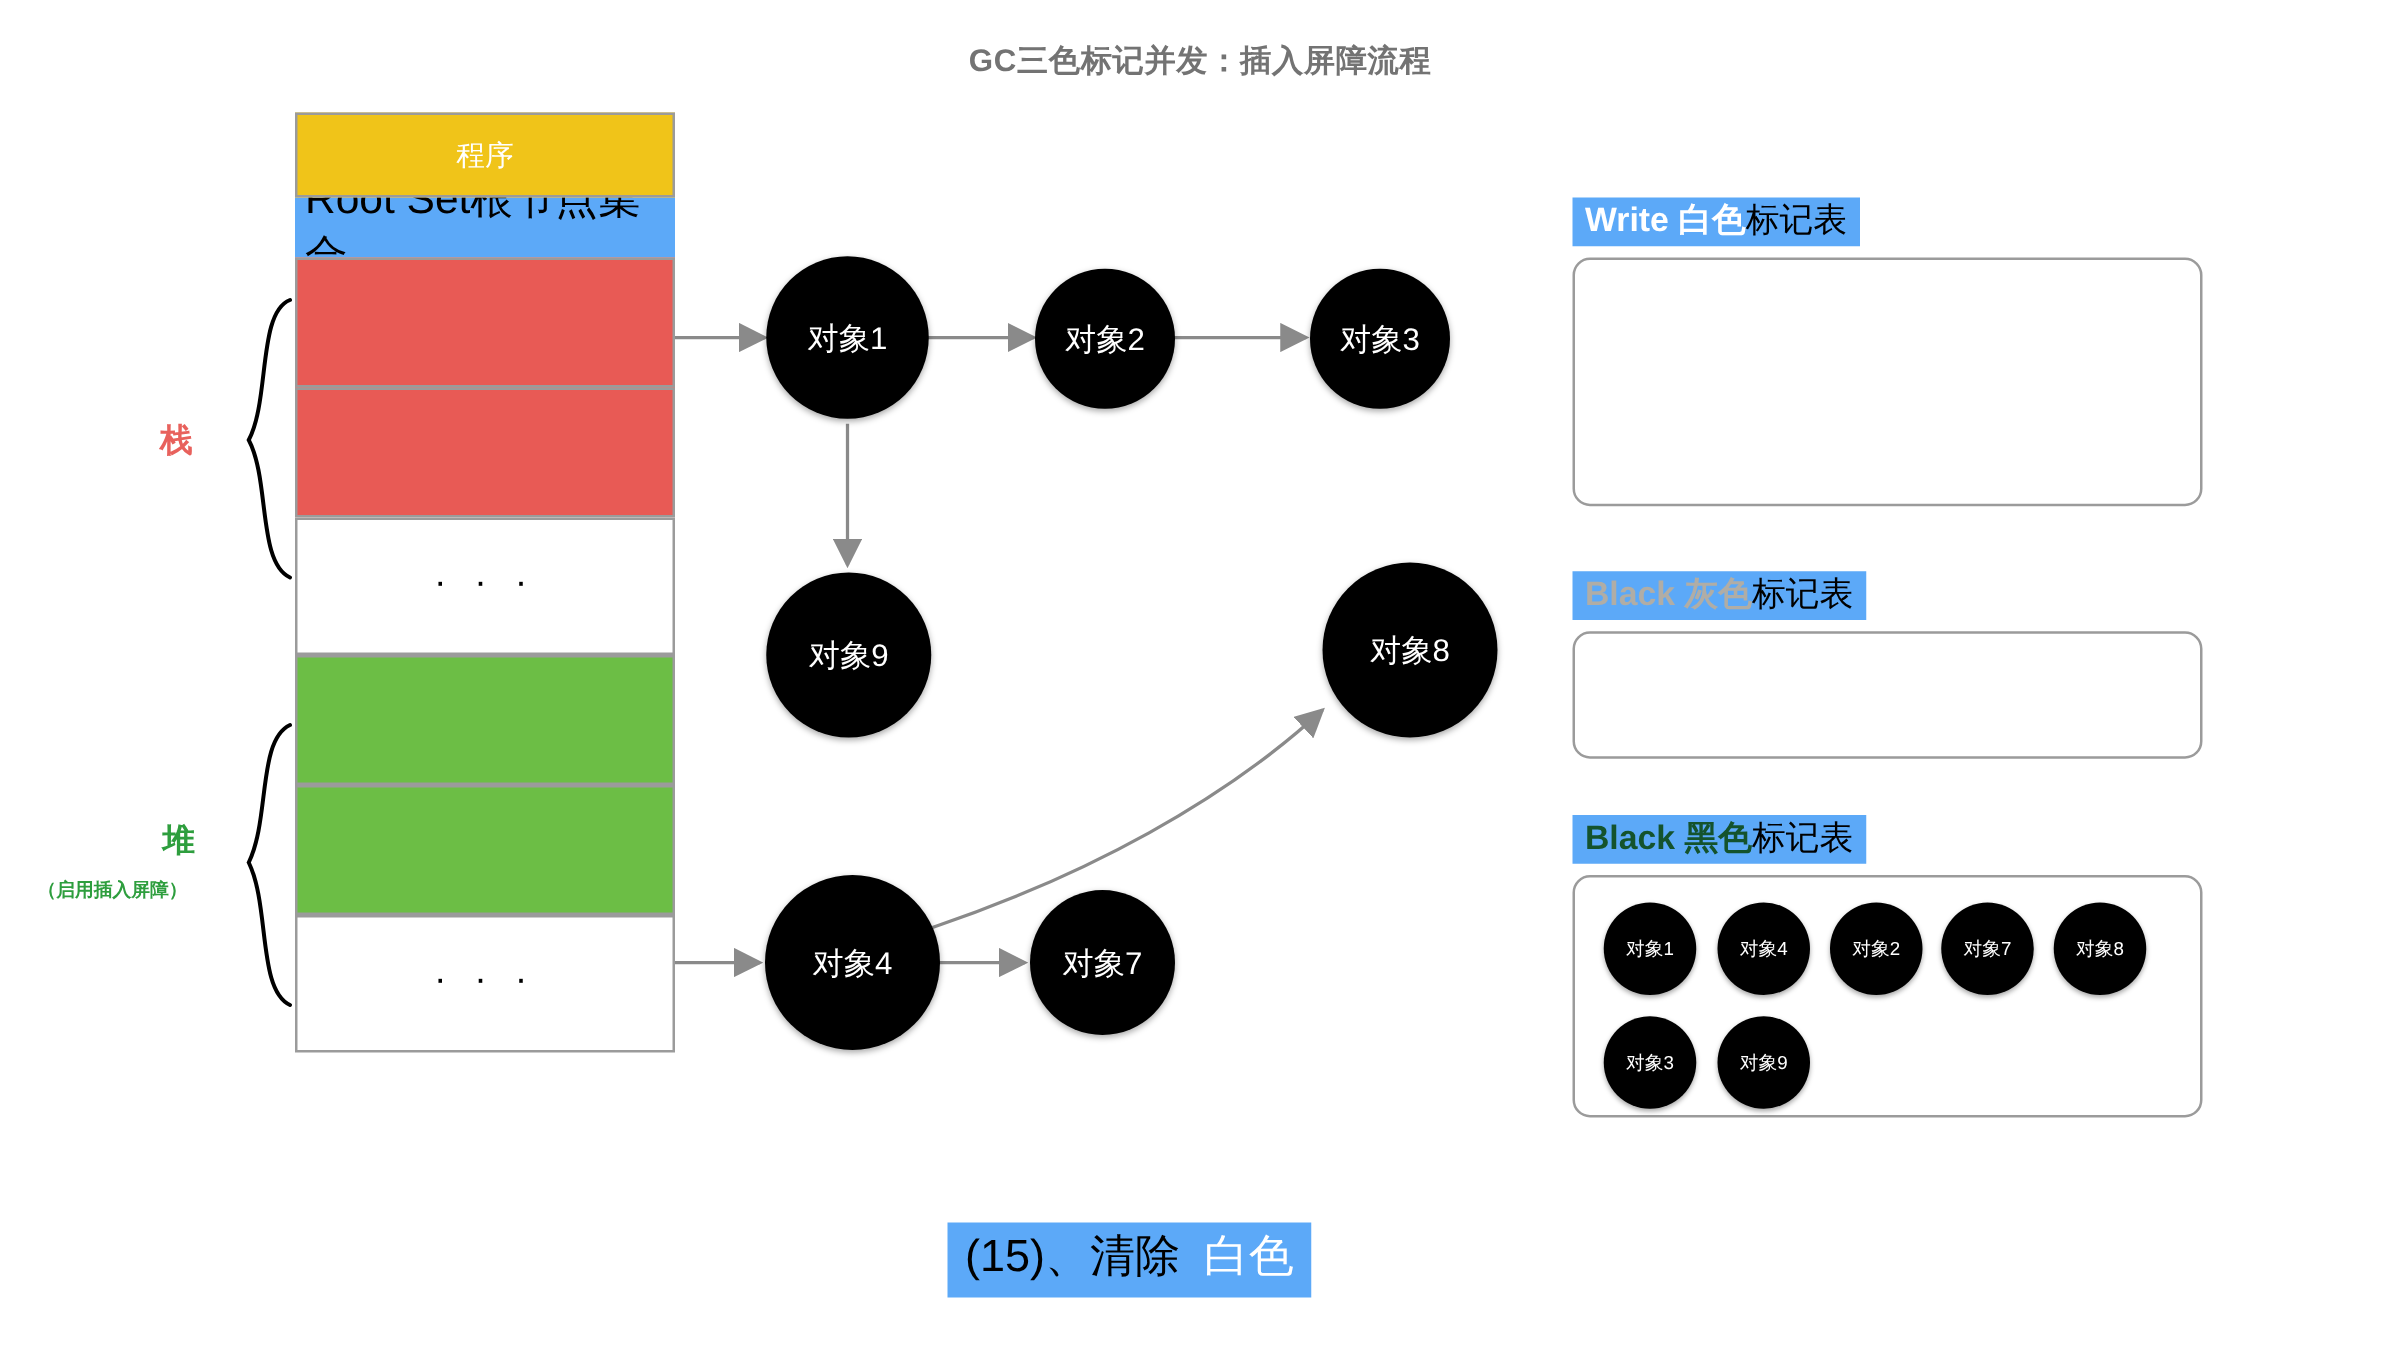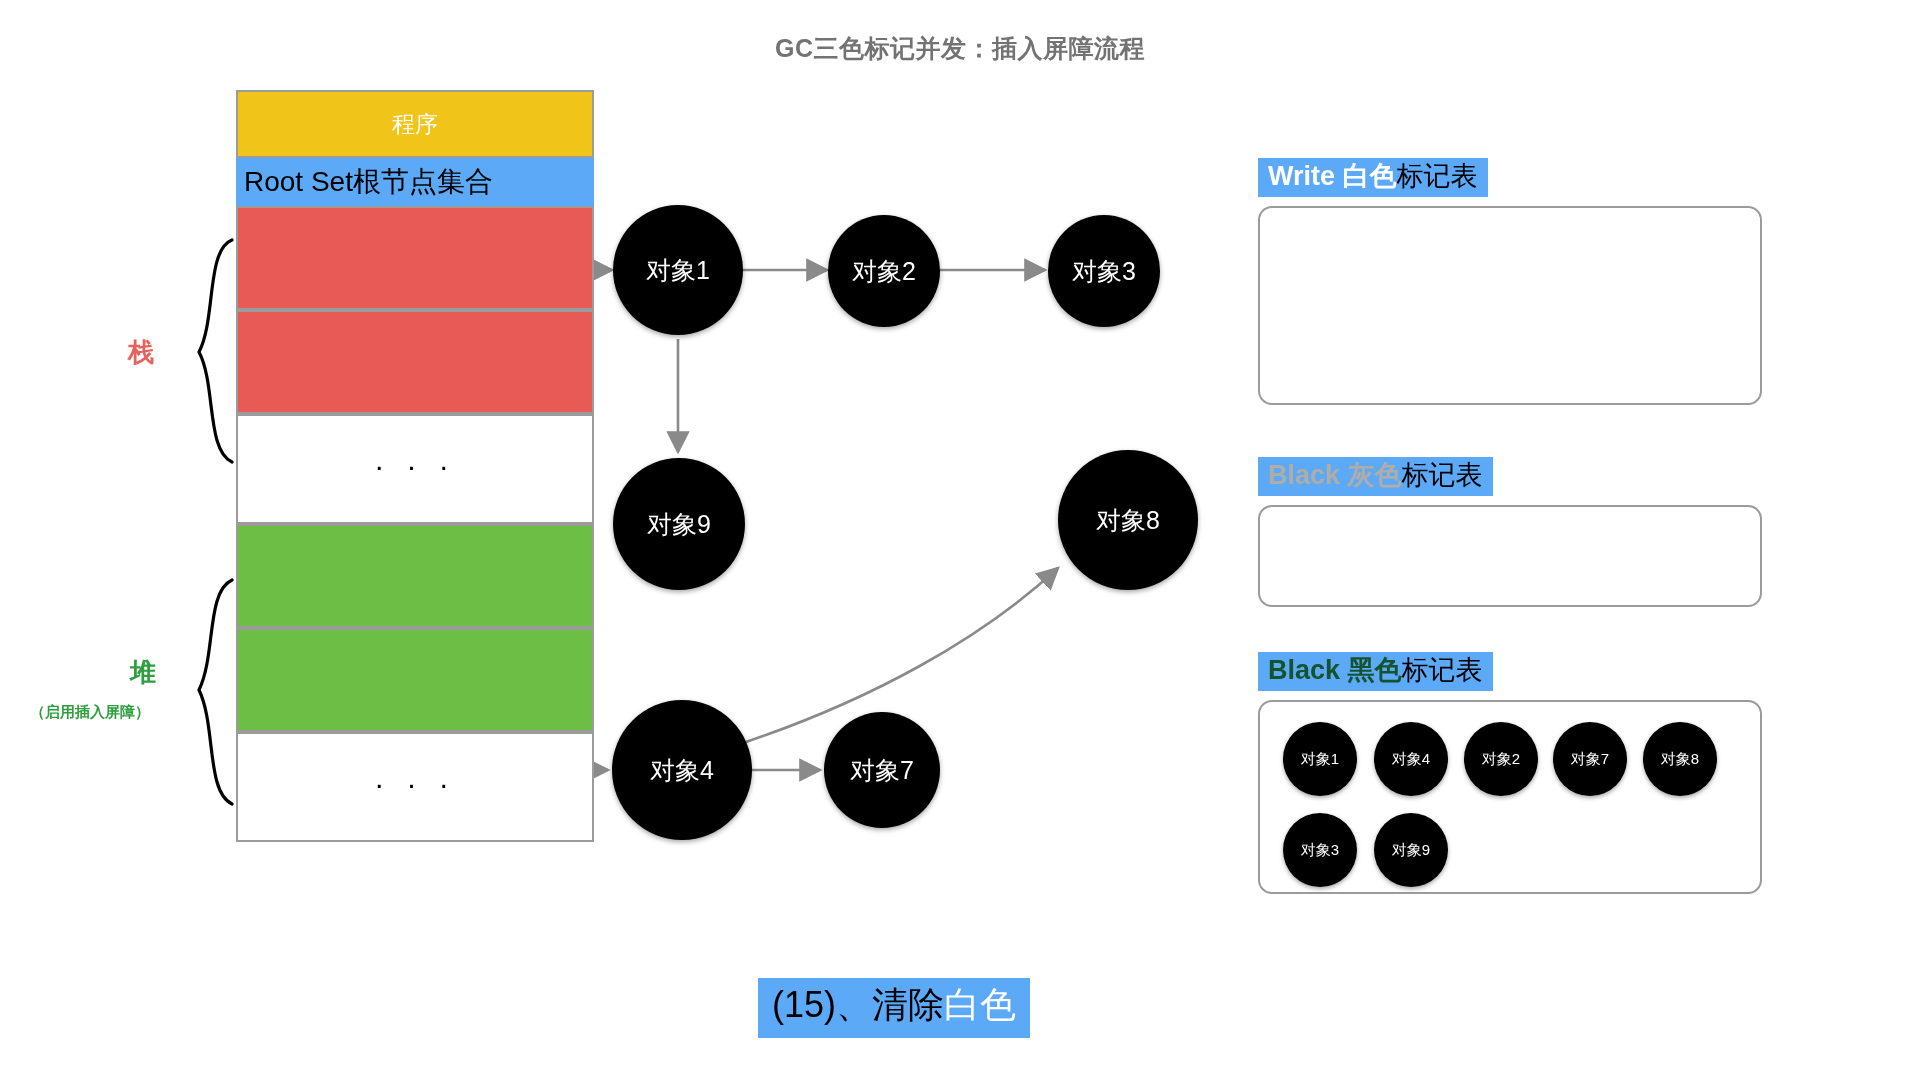--- a/index.html
+++ b/index.html
@@ -10,28 +10,28 @@
   }
   .abs{position:absolute;}
 
   
   #title{
     left:0;top:32px;width:1920px;text-align:center;
     font-size:25px;font-weight:bold;color:#737373;letter-spacing:.5px;
   }
 
   
-  #mem{left:236px;top:90px;width:358px;}
+  #mem{left:236px;top:90px;width:304px;}
   .cell{box-sizing:border-box;border:2px solid #9b9b9b;position:relative;}
   #prog{
     height:68px;background:#F0C419;color:#fff;font-size:23px;
     display:flex;align-items:center;justify-content:center;
   }
   #rootset{
-    height:48px;background:#5CA9F8;color:#000;font-size:28px;
+    height:48px;background:#5CA9F8;color:#000;font-size:34px;
     border:none;display:flex;align-items:center;padding-left:8px;
     box-sizing:border-box;
   }
   .red{height:104px;background:#E85A55;}
   .green{height:104px;background:#6CBE45;}
   .blank{height:110px;background:#fff;display:flex;align-items:center;justify-content:center;}
   .dots{font-size:30px;letter-spacing:7px;color:#000;line-height:1;margin-bottom:6px;}
   .bracelbl{position:absolute;text-align:center;font-weight:bold;}
   #stackLbl{left:96px;top:335px;width:90px;color:#E8615C;font-size:26px;}
   #heapLbl{left:58px;top:655px;width:170px;color:#2E9E3E;font-size:26px;}
@@ -57,21 +57,21 @@
     position:absolute;border-radius:50%;background:#000;color:#fff;
     display:flex;align-items:center;justify-content:center;font-size:15px;
     box-shadow:0 2px 4px rgba(0,0,0,.35);width:74px;height:74px;
   }
 
   
   #caption{
     left:758px;top:978px;background:#5CA9F8;color:#000;
     font-size:36px;padding:3px 14px 8px 14px;white-space:nowrap;
   }
-  #caption .wht{color:#fff;}
+  #caption .wht{color:#fff;margin-left:19px;}
 
   svg.lay{position:absolute;left:0;top:0;width:1920px;height:1080px;pointer-events:none;}
 </style>
 </head>
 <body>
 
 <div class="abs" id="title">GC三色标记并发：插入屏障流程</div>
 
 <svg class="lay">
   <defs>

